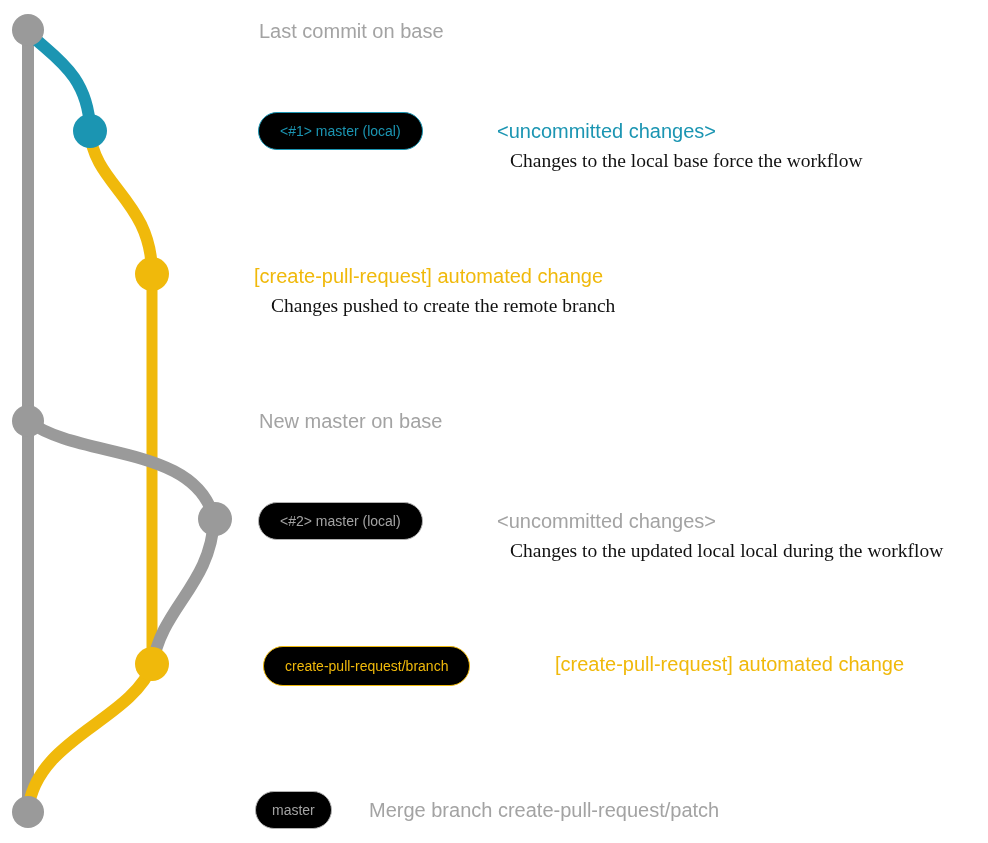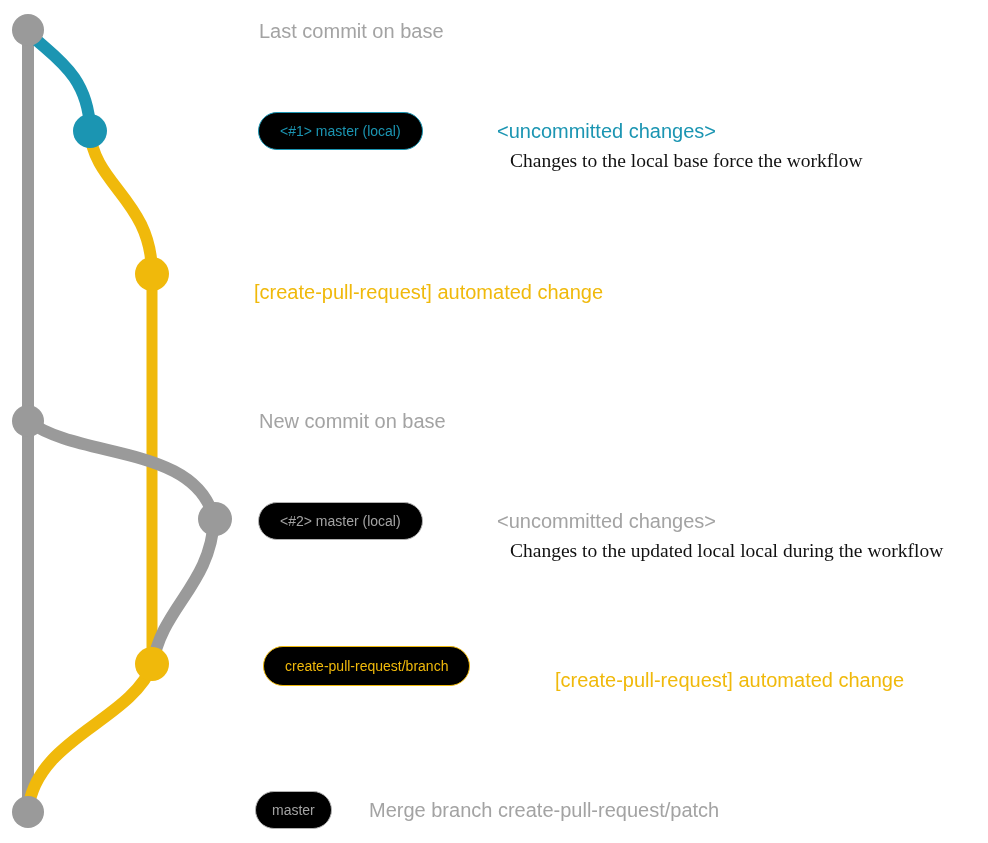--- a/index.html
+++ b/index.html
@@ -17,21 +17,21 @@
   .stroke-yellow{stroke:var(--yellow);}
   .label{
     position:absolute;
     transform:translateY(-50%);
     white-space:nowrap;
     font-size:20px;
     line-height:1;
   }
   .gray-text{color:var(--gray-text);text-align:right;}
   .blue-text{color:var(--blue);}
-  .yellow-text{color:var(--yellow);margin-top:16px;}
+  .yellow-text{color:var(--yellow);}
   .serif{
     font-family:"Liberation Serif",serif;
     font-size:19.5px;
     color:var(--ink);
   }
   .pill{
     position:absolute;
     display:inline-flex;
     align-items:center;
     height:38px;
@@ -77,22 +77,23 @@
     <circle class="node" cx="28" cy="812" r="16" style="fill: rgb(154, 154, 154);"></circle>
   </svg>
 
   <div class="label gray-text" style="left:259px;top:31px">Last commit on base</div>
 
   <span class="pill pill-blue" style="left:258px;top:112px">&lt;#1&gt; master (local)</span>
   <div class="label blue-text" style="left:497px;top:131px">&lt;uncommitted changes&gt;</div>
   <div class="label serif" style="left:510px;top:161px">Changes to the local base force the workflow</div>
 
   <div class="label yellow-text" style="left:254px;top:276px">[create-pull-request] automated change</div>
+  <div class="label serif" style="left:271px;top:306px">Changes pushed to create the remote branch</div>
 
-  <div class="label gray-text" style="left:259px;top:421px">New commit on base</div>
+  <div class="label gray-text" style="left:259px;top:421px">New master on base</div>
 
   <span class="pill pill-gray" style="left:258px;top:502px">&lt;#2&gt; master (local)</span>
   <div class="label gray-text" style="left:497px;top:521px">&lt;uncommitted changes&gt;</div>
   <div class="label serif" style="left:510px;top:551px">Changes to the updated local local during the workflow</div>
 
   <span class="pill pill-yellow" style="left:263px;top:646px;height:40px;border-radius:22px">create-pull-request/branch</span>
   <div class="label yellow-text" style="left:555px;top:664px">[create-pull-request] automated change</div>
 
   <span class="pill pill-gray" style="left:255px;top:791px;padding:0 16px">master</span>
   <div class="label gray-text" style="left:369px;top:810px">Merge branch create-pull-request/patch</div>

